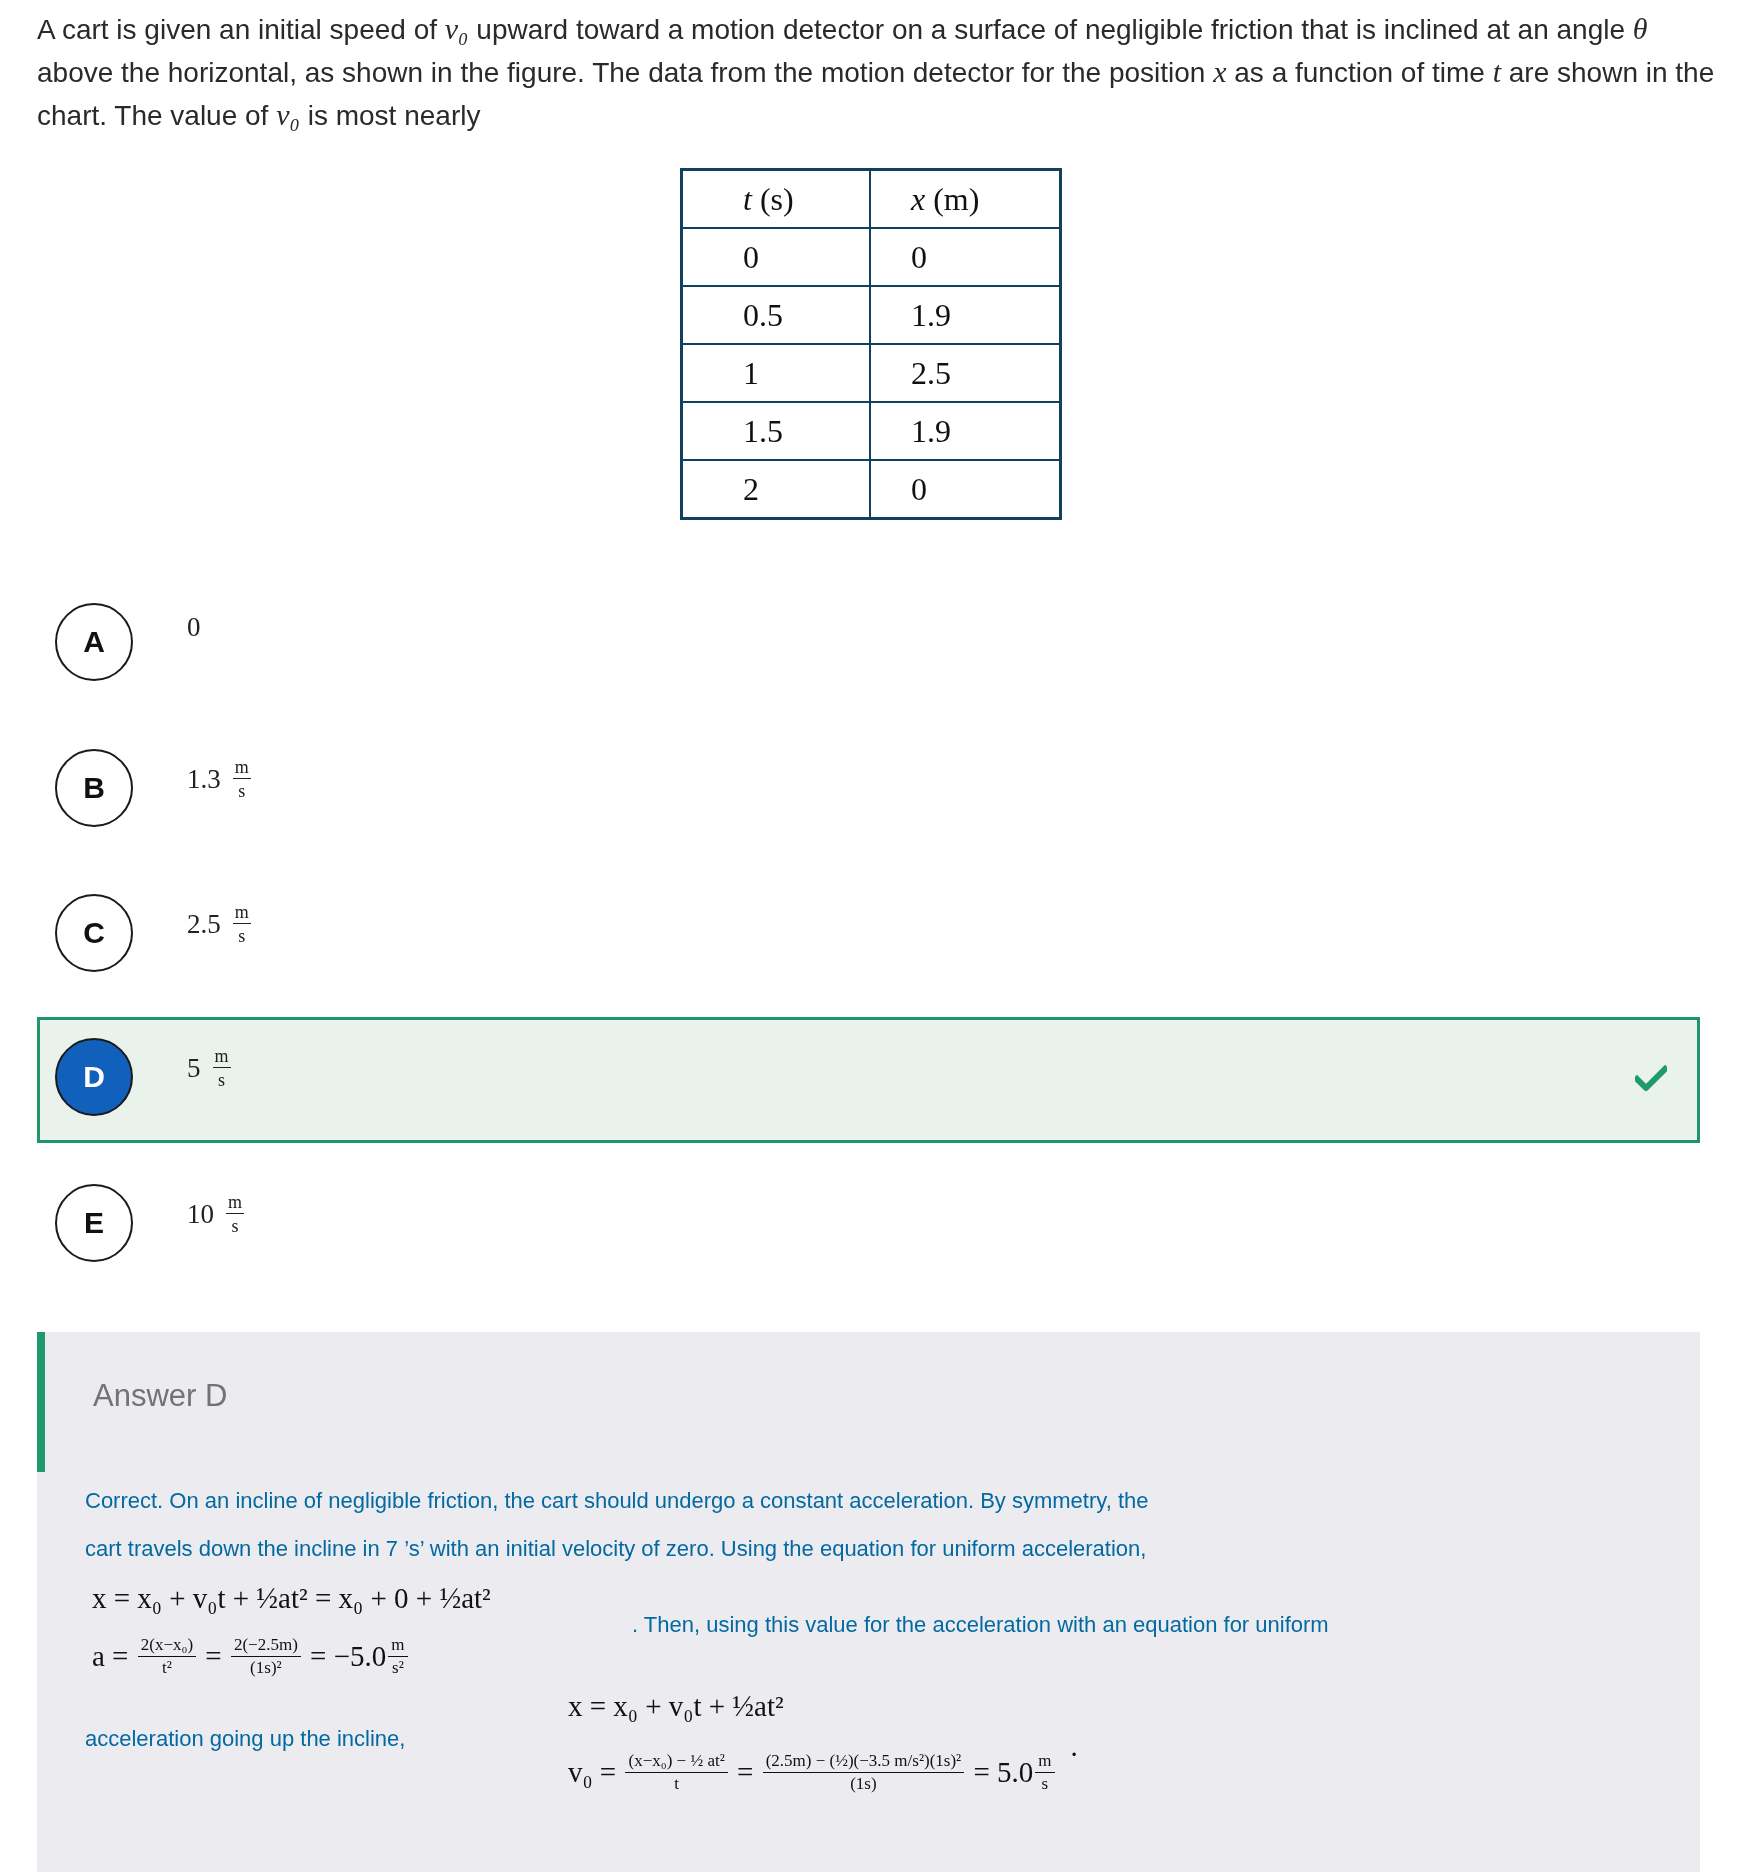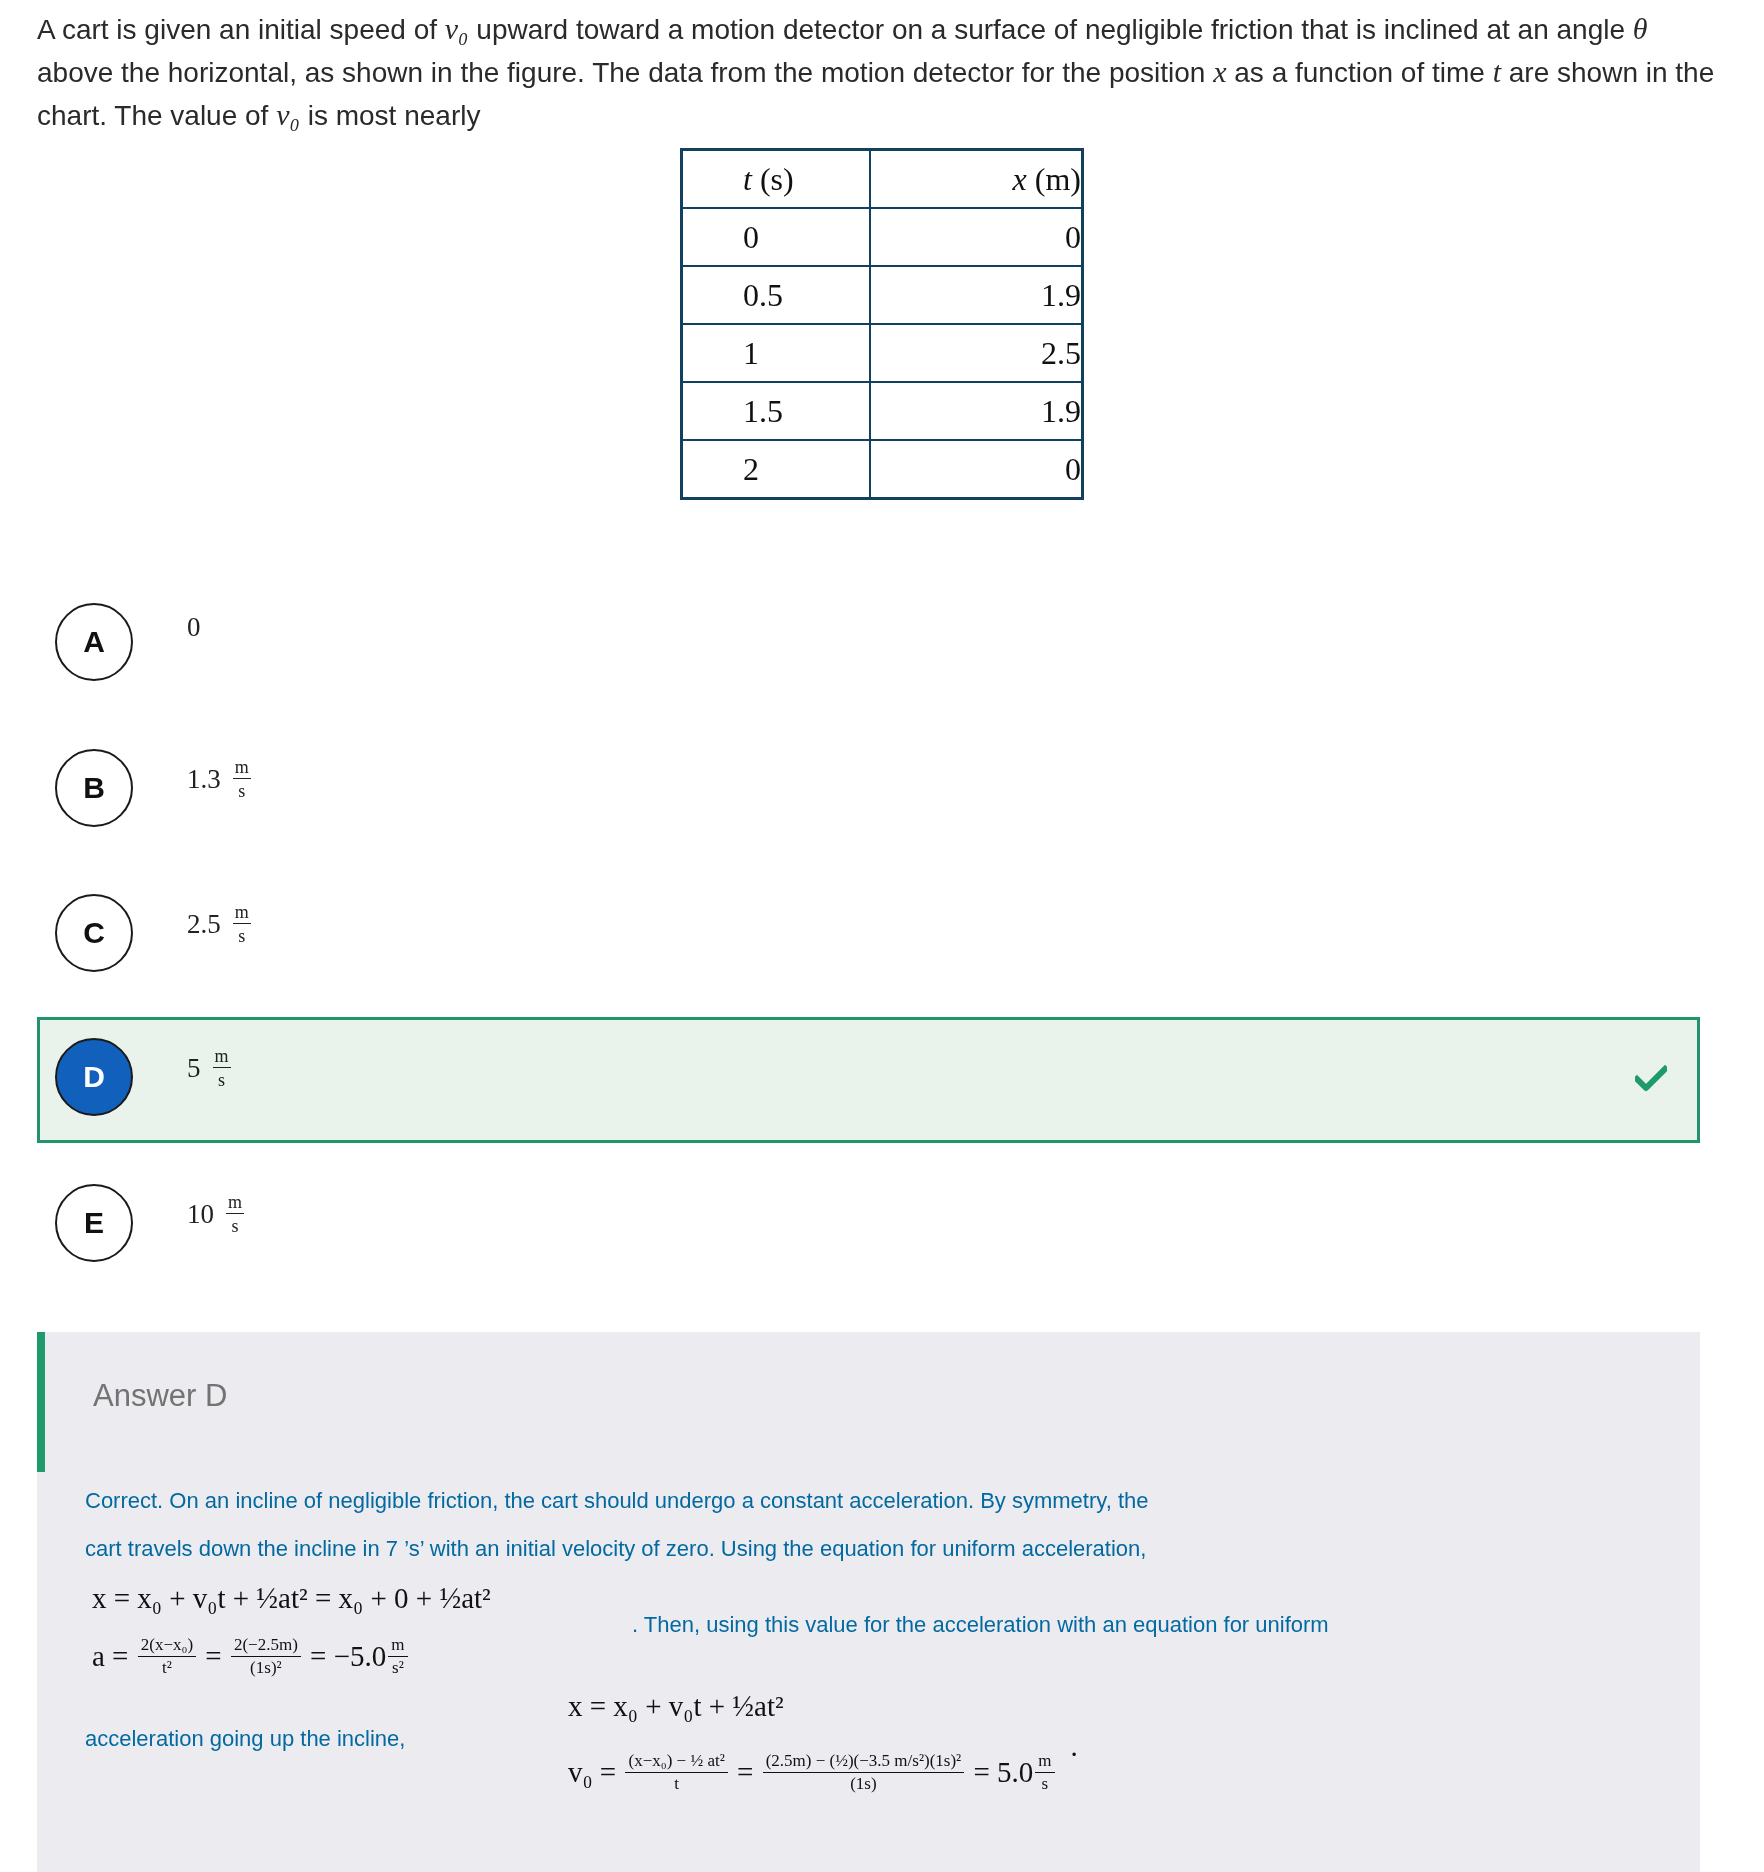--- a/index.html
+++ b/index.html
@@ -4,27 +4,27 @@
 <style>
   html, body { margin:0; padding:0; background:#ffffff; }
   body { width:1764px; height:1872px; position:relative; overflow:hidden;
          font-family:"Liberation Sans", sans-serif; color:#222; }
   .mi { font-family:"Liberation Serif", serif; font-style:italic; }
 
   #question { position:absolute; left:37px; top:8px; width:1680px;
               font-size:28px; line-height:42px; color:#2a2a2a; }
   #question .mi { font-size:30px; }
 
-  #data-table { position:absolute; left:680px; top:148px; border-collapse:collapse;
+  #data-table { position:absolute; left:680px; top:168px; border-collapse:collapse;
                 border:3px solid #12415f; }
   #data-table td, #data-table th { border:2px solid #12415f; height:56px;
                 font-family:"Liberation Serif", serif; font-size:32px; font-weight:normal;
                 text-align:left; padding:0 0 0 60px; color:#111; }
   #data-table .c1 { width:126px; padding-left:60px; }
-  #data-table .c2 { width:148px; padding-left:62px;text-align:right; }
+  #data-table .c2 { width:148px; padding-left:40px; }
 
   .choice { position:absolute; left:37px; width:1663px; height:126px; box-sizing:border-box; }
   .choice.selected { background:#e9f2eb; border:3px solid #22936b; }
   .choice .circle { position:absolute; left:18px; top:21px; width:78px; height:78px; border-radius:50%;
                     border:2px solid #1a1a1a; box-sizing:border-box; display:flex; align-items:center;
                     justify-content:center; font-family:"Liberation Sans", sans-serif; font-weight:bold;
                     font-size:30px; color:#111; background:#fff; }
   .choice.selected .circle { left:15px; top:18px; background:#1160bb; color:#fff; }
   .choice .val { position:absolute; left:150px; top:30px; display:flex; align-items:center;
                  font-family:"Liberation Serif", serif; font-size:27px; color:#222; }

